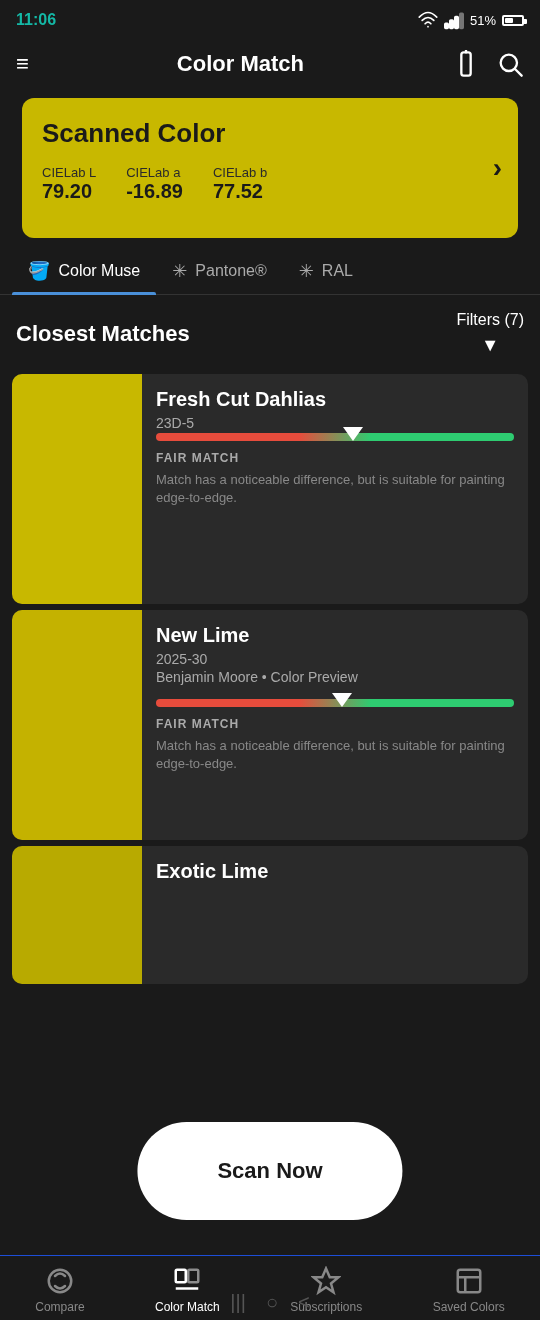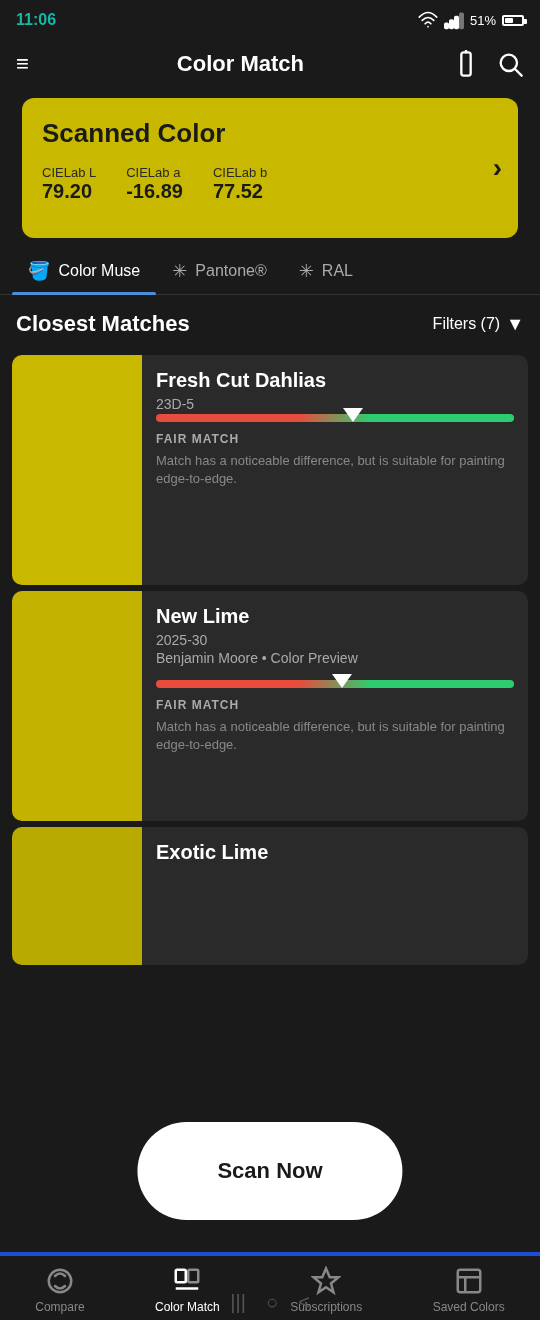--- a/index.html
+++ b/index.html
@@ -112,20 +112,21 @@
       padding: 16px 16px 12px 16px;
     }
     .matches-title { font-size: 22px; font-weight: bold; color: #fff; }
     .filters-btn {
       display: flex;
       align-items: center;
       gap: 6px;
       font-size: 16px;
       color: #fff;
       cursor: pointer;
+      flex-direction: column;
     }
 
     
     .match-card {
       display: flex;
       margin: 6px 12px;
       background: #2a2a2a;
       border-radius: 10px;
       overflow: hidden;
       min-height: 230px;
@@ -219,21 +220,21 @@
       white-space: nowrap;
     }
 
     
     .bottom-nav {
       position: fixed;
       bottom: 0;
       left: 0;
       width: 540px;
       background: #1a1a1a;
-      border-top: 4px solid #1d4ed8;
+      border-top: 1px solid #1d4ed8;
       display: flex;
       justify-content: space-around;
       align-items: center;
       padding: 10px 0 6px 0;
       z-index: 200;
     }
     .nav-item {
       display: flex;
       flex-direction: column;
       align-items: center;

